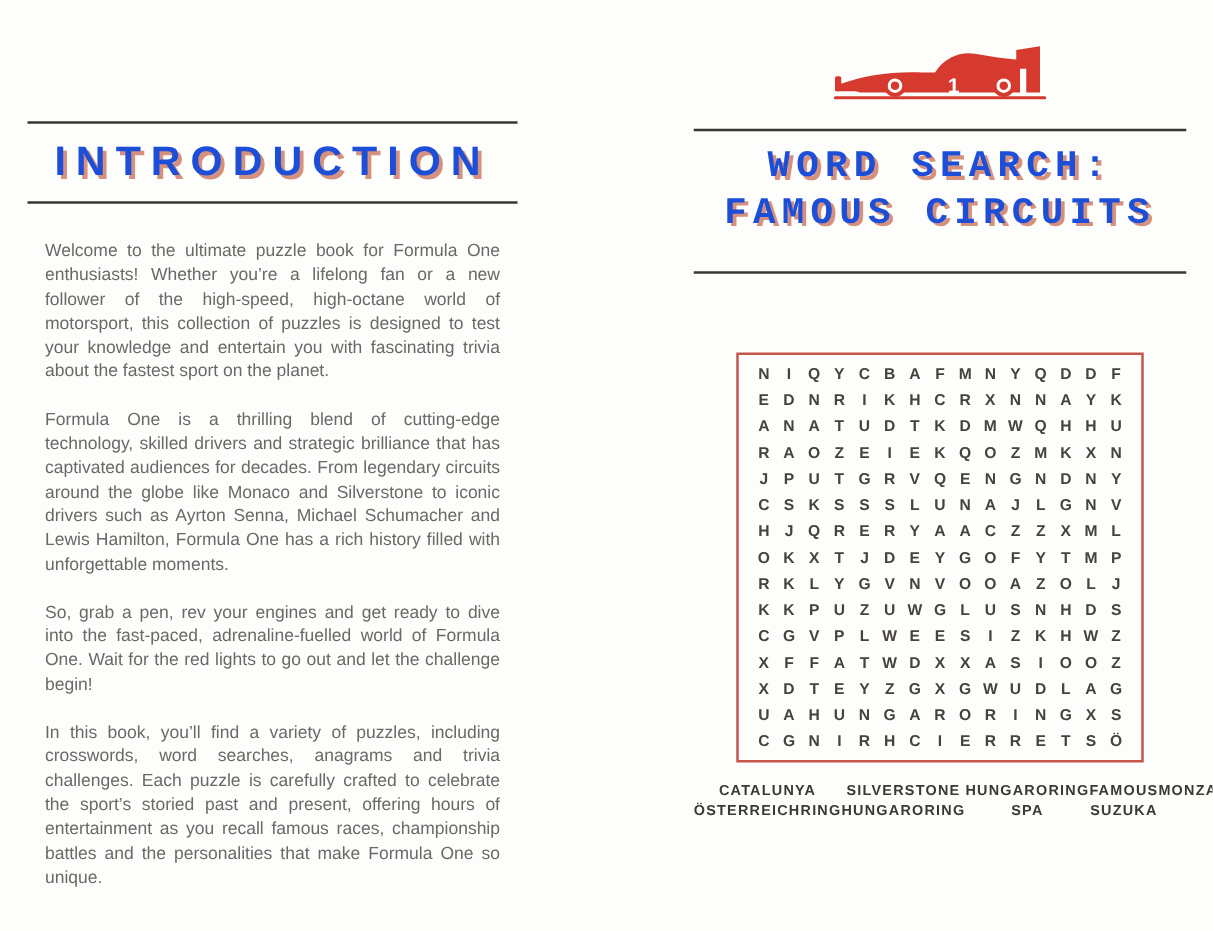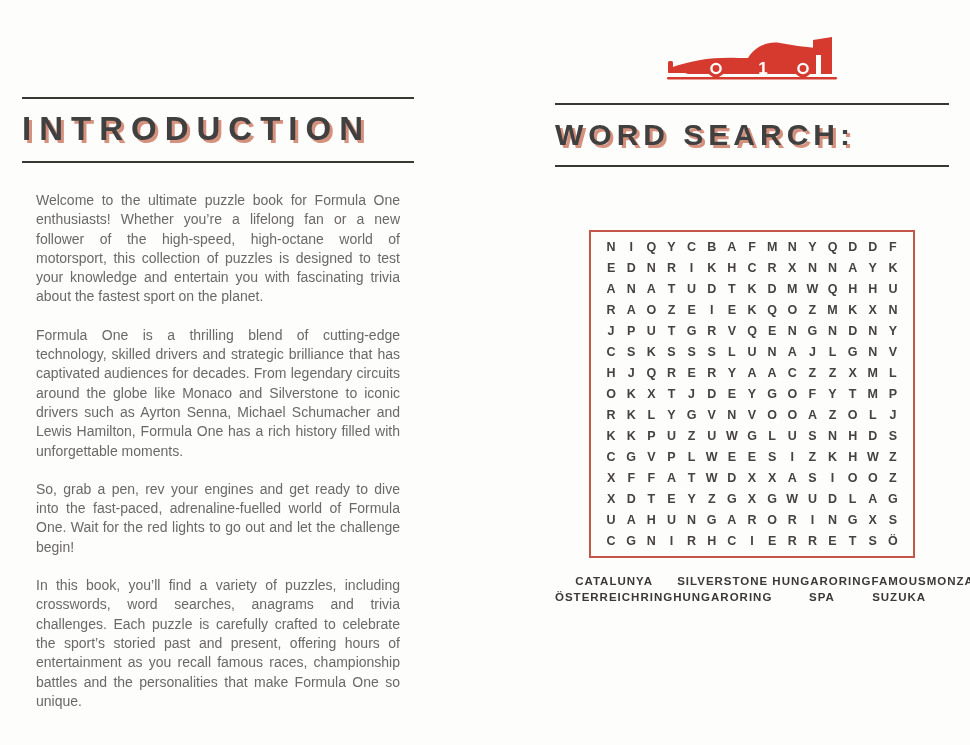--- a/index.html
+++ b/index.html
@@ -17,35 +17,36 @@
 
   .rule {
     border: none;
     border-top: 2px solid #3a3632;
     margin: 0;
   }
   .page-left .rule-top { margin-top: 97px; }
 
   .display-title {
     margin: 0;
-    text-align: left;
+    text-align: center;
     font-weight: bold;
-    color: #404040;
+    color: #1d4ed8;
     text-shadow: 3px 3px 0 #d5917d;
   }
   h1.display-title {
     font-size: 33px;
     letter-spacing: 8px;
     padding: 11px 0 13px;
   }
   h2.display-title {
     font-size: 30px;
     line-height: 37px;
     letter-spacing: 5px;
-    padding: 11px 0 12px;
+    padding: 11px 0 27px;
+    font-family: Liberation Mono, monospace;
   }
 
   .intro-body { margin-top: 28px; }
   .intro-body p {
     margin: 0 14px 19px;
     font-size: 14px;
     line-height: 19.3px;
     text-align: justify;
     color: #6b6967;
   }
@@ -126,21 +127,21 @@
         <circle cx="137" cy="36.5" r="9"></circle>
       </g>
       <circle cx="50" cy="36.5" r="4.6" fill="none" stroke="#ffffff" stroke-width="2.4"></circle>
       <circle cx="137" cy="36.5" r="4.6" fill="none" stroke="#ffffff" stroke-width="2.4"></circle>
       <text x="97" y="42" text-anchor="middle" font-size="17" font-weight="bold" fill="#ffffff">1</text>
     </svg>
   </div>
 
   <hr class="rule rule-top">
   <h2 class="display-title"><span>WORD SEARCH:</span><br>
-  </h2>
+  <span>FAMOUS CIRCUITS</span></h2>
   <hr class="rule">
 
   <div class="grid-box">
       <div class="cell">N</div>
       <div class="cell">I</div>
       <div class="cell">Q</div>
       <div class="cell">Y</div>
       <div class="cell">C</div>
       <div class="cell">B</div>
       <div class="cell">A</div>

